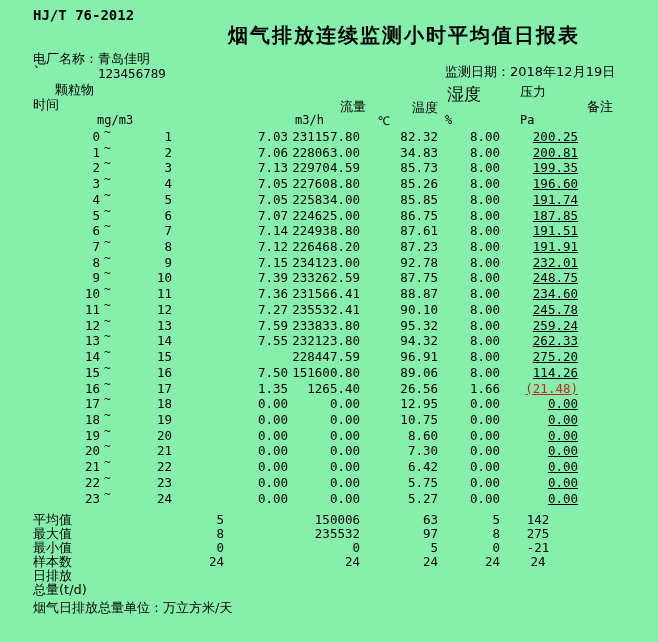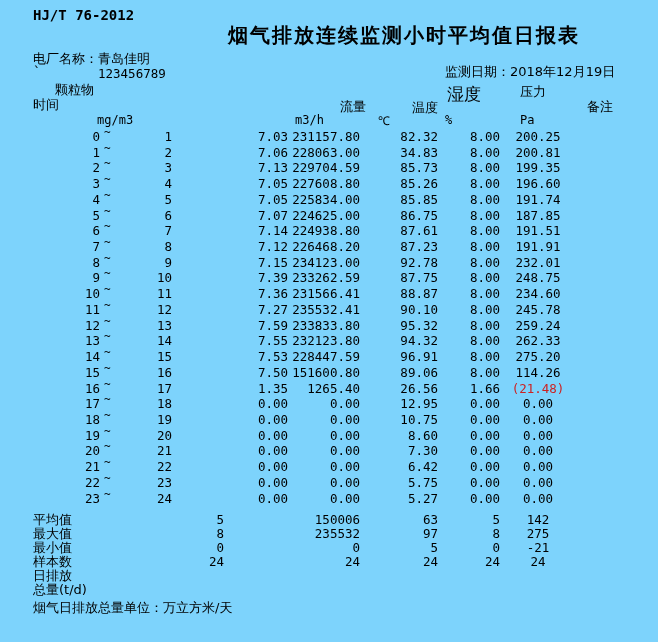--- a/index.html
+++ b/index.html
@@ -1,17 +1,17 @@
 <!DOCTYPE html>
 <html style="--alert-red: #cc2222;"><head>
 <meta charset="utf-8">
 <style>
   html,body{margin:0;padding:0;background:#fff;}
   body{width:658px;height:642px;color:#000;font-family:"DejaVu Sans",sans-serif;}
-  .page{position:relative;width:658px;height:642px;background:#7dd3fc;overflow:hidden;}
+  .page{position:relative;width:658px;height:642px;background:#86efac;overflow:hidden;}
   .abs{position:absolute;white-space:pre;}
 
   .std-code{left:33px;top:7px;font-family:"DejaVu Sans Mono",monospace;font-weight:bold;font-size:14px;}
   .title{left:228px;top:22px;font-size:20px;font-weight:bold;letter-spacing:2px;}
   .plant-line{left:33px;top:50px;font-size:13px;}
   .tick{left:33px;top:64px;font-size:13px;font-family:"DejaVu Sans Mono",monospace;}
   .plant-code{left:98px;top:66px;font-size:12.5px;font-family:"DejaVu Sans Mono",monospace;}
   .date-line{left:445px;top:63px;font-size:13px;}
 
   .h-dust{left:55px;top:81px;font-size:13px;}
@@ -32,21 +32,21 @@
   #rows{position:absolute;left:0;top:129px;width:658px;}
   .row{position:relative;height:15.73px;font-family:"DejaVu Sans Mono",monospace;font-size:12.5px;line-height:15.73px;}
   .row span{position:absolute;top:0;display:block;line-height:15.73px;}
   .c-h1{left:33px;width:67px;text-align:right;}
   .c-tilde{left:104px;width:14px;top:-4px !important;font-size:11px;}
   .c-h2{left:110px;width:62px;text-align:right;}
   .c-dust{left:178px;width:110px;text-align:right;}
   .c-flow{left:284px;width:76px;text-align:right;}
   .c-temp{left:358px;width:80px;text-align:right;}
   .c-hum{left:436px;width:64px;text-align:right;}
-  .c-pres{left:498px;width:80px;text-align:center;}
+  .c-pres{left:498px;width:80px;text-align:right;text-decoration:underline;}
   .alert{color:var(--alert-red,#cc2222);}
 
   #summary{position:absolute;left:0;top:513px;width:658px;}
   .srow{position:relative;height:14px;font-size:13px;line-height:14px;}
   .srow span{position:absolute;top:0;display:block;line-height:14px;}
   .s-label{left:33px;text-align:right;}
   .s-num{font-family:"DejaVu Sans Mono",monospace;font-size:12.5px;text-align:right;}
   .s-v1{left:148px;width:76px;}
   .s-flow{left:284px;width:76px;}
   .s-temp{left:358px;width:80px;}
@@ -219,21 +219,20 @@
         <span class="c-dust">7.55</span>
         <span class="c-flow">232123.80</span>
         <span class="c-temp">94.32</span>
         <span class="c-hum">8.00</span>
         <span class="c-pres">262.33</span>
       </div>
       <div class="row">
         <span class="c-h1">14</span>
         <span class="c-tilde">~</span>
         <span class="c-h2">15</span>
-        <span class="c-dust">7.53</span>
         <span class="c-flow">228447.59</span>
         <span class="c-temp">96.91</span>
         <span class="c-hum">8.00</span>
         <span class="c-pres">275.20</span>
       </div>
       <div class="row">
         <span class="c-h1">15</span>
         <span class="c-tilde">~</span>
         <span class="c-h2">16</span>
         <span class="c-dust">7.50</span>

